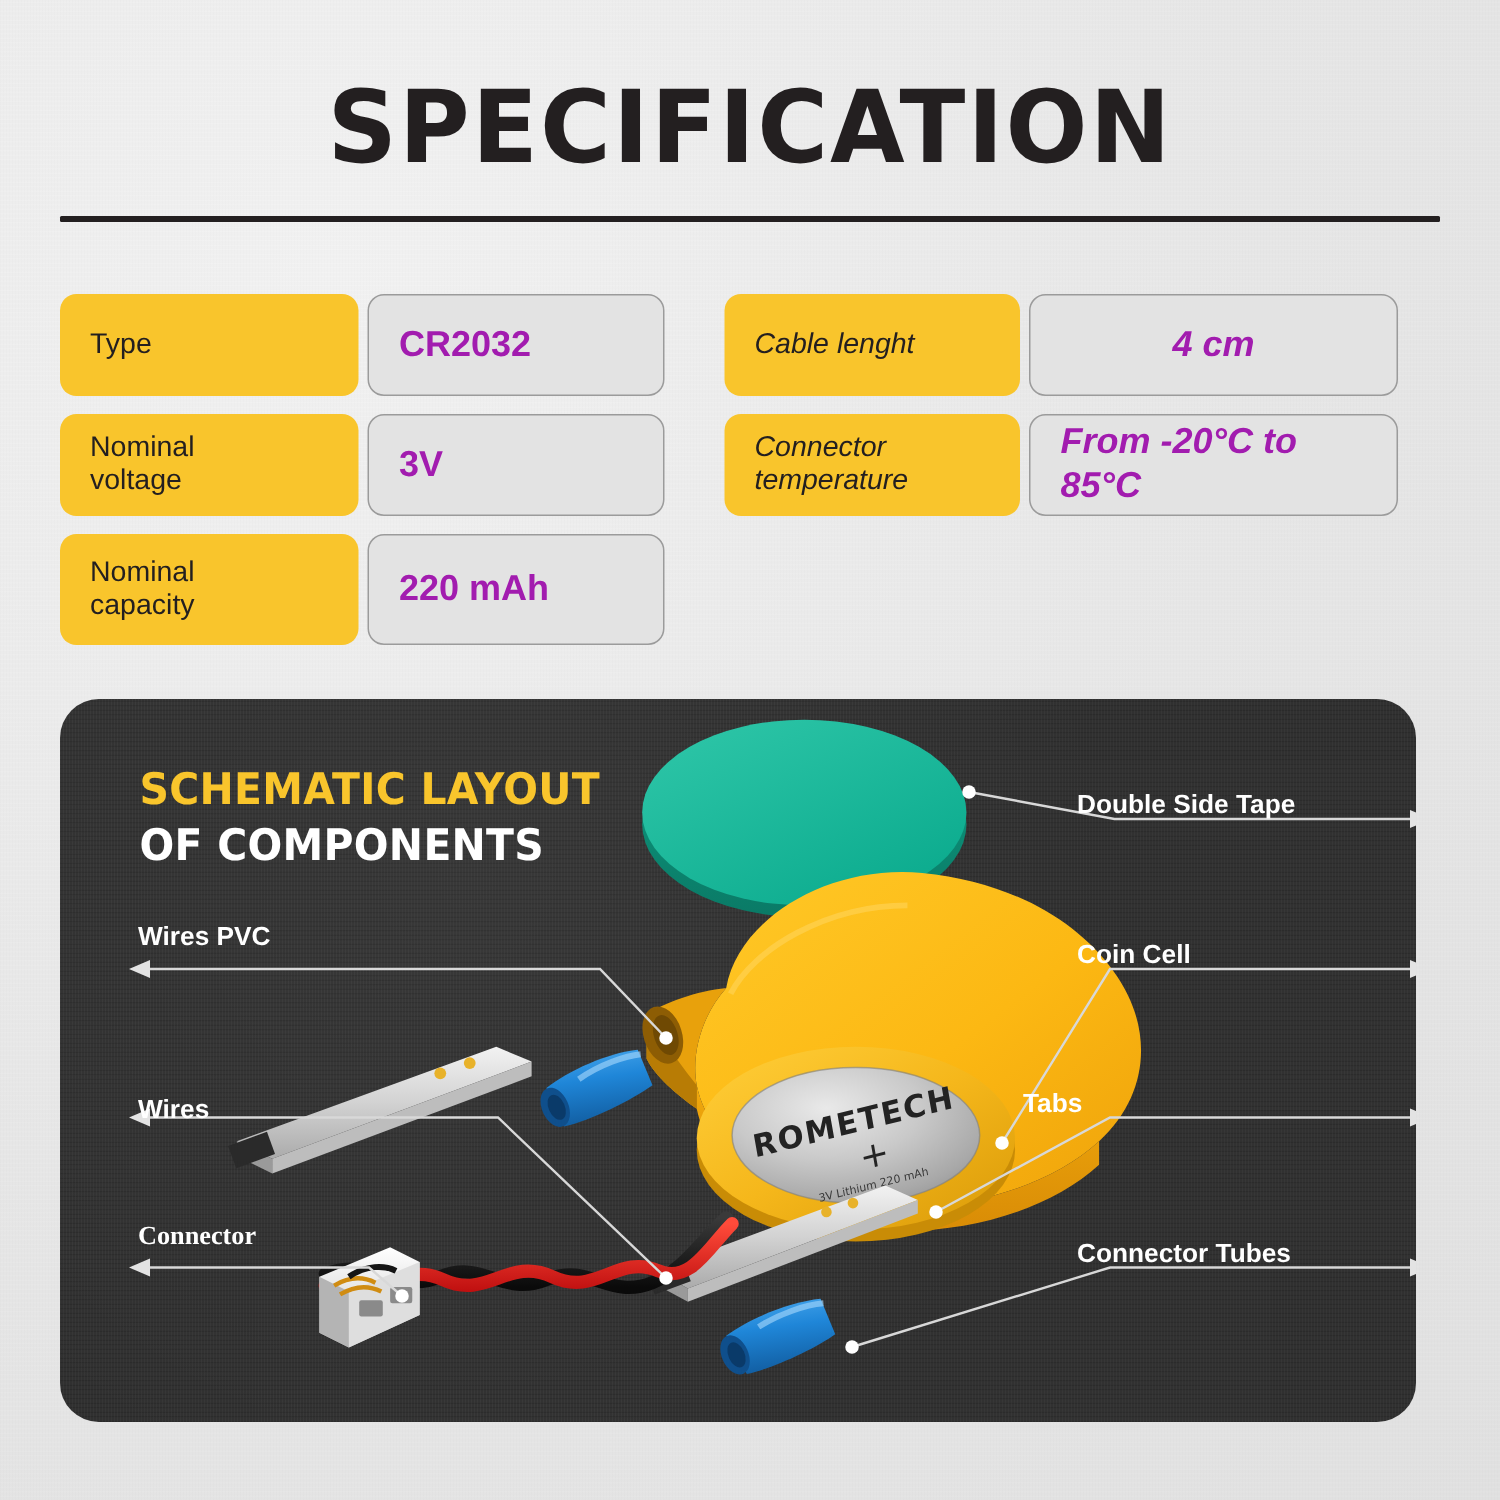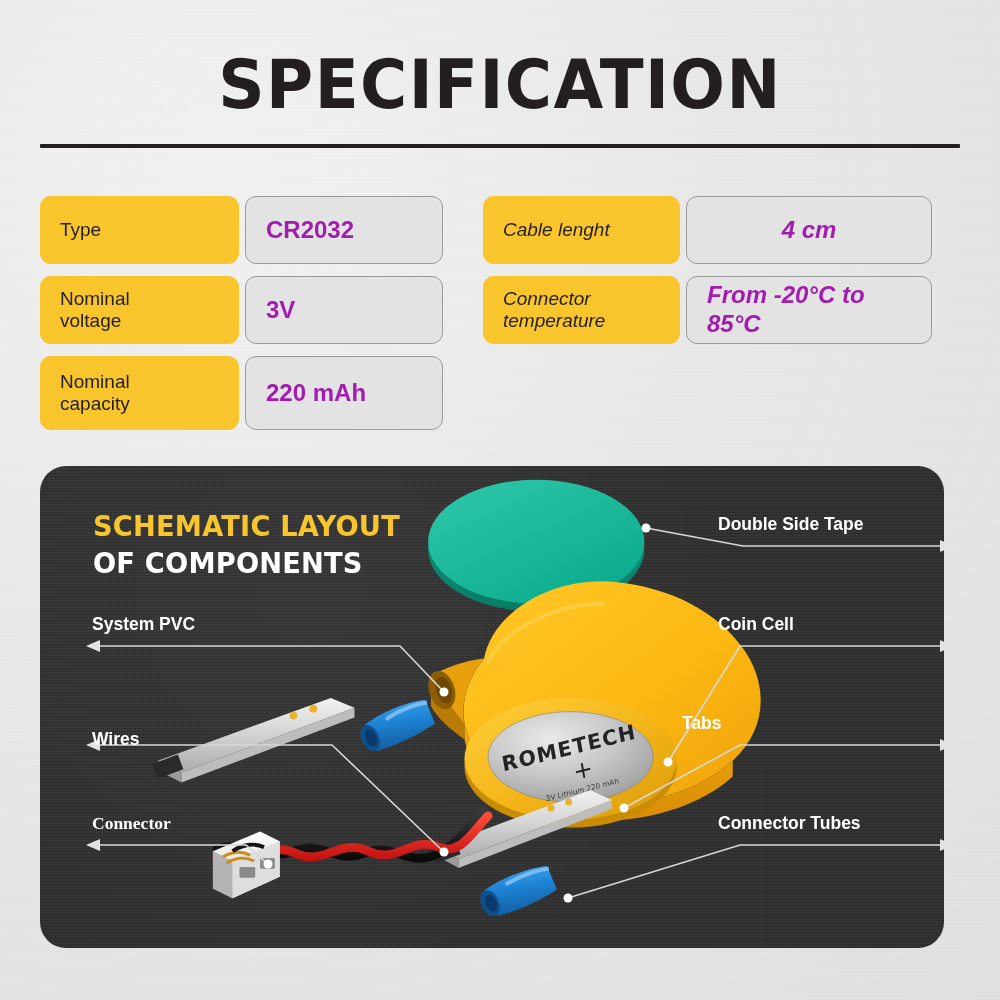--- a/index.html
+++ b/index.html
@@ -126,21 +126,21 @@
 
   
   .callout {
     position: absolute;
     color: #ffffff;
     font-size: 17.5px;
     font-weight: bold;
     white-space: nowrap;
     z-index: 6;
   }
-  .callout.right { text-align: center; }
+  .callout.right { text-align: center; margin-top: 12px; }
 
   #svg-leaders {
     position: absolute; inset: 0;
     width: 920px; height: 482px;
     z-index: 5;
   }
 
   
   #art { position: absolute; inset: 0; z-index: 3; }
 </style>
@@ -389,21 +389,21 @@
         <circle cx="404" cy="226" r="4.5"></circle>
         <circle cx="404" cy="386" r="4.5"></circle>
         <circle cx="228" cy="398" r="4.5"></circle>
         <circle cx="606" cy="62" r="4.5"></circle>
         <circle cx="628" cy="296" r="4.5"></circle>
         <circle cx="584" cy="342" r="4.5"></circle>
         <circle cx="528" cy="432" r="4.5"></circle>
       </g>
     </svg>
 
-    <div class="callout left" style="left:52px;  top:148px;">System PVC</div>
+    <div class="callout left" style="left:52px;  top:148px;">Wires PVC</div>
     <div class="callout left" style="left:52px;  top:263px;">Wires</div>
     <div class="callout left" style="left:52px;  top:347px;font-family:Liberation Serif, serif;">Connector</div>
 
     <div class="callout right" style="left:678px; top:48px;">Double Side Tape</div>
     <div class="callout right" style="left:678px; top:148px;">Coin Cell</div>
     <div class="callout right" style="left:642px; top:247px;">Tabs</div>
     <div class="callout right" style="left:678px; top:347px;">Connector Tubes</div>
   </div>
 
 </div>

